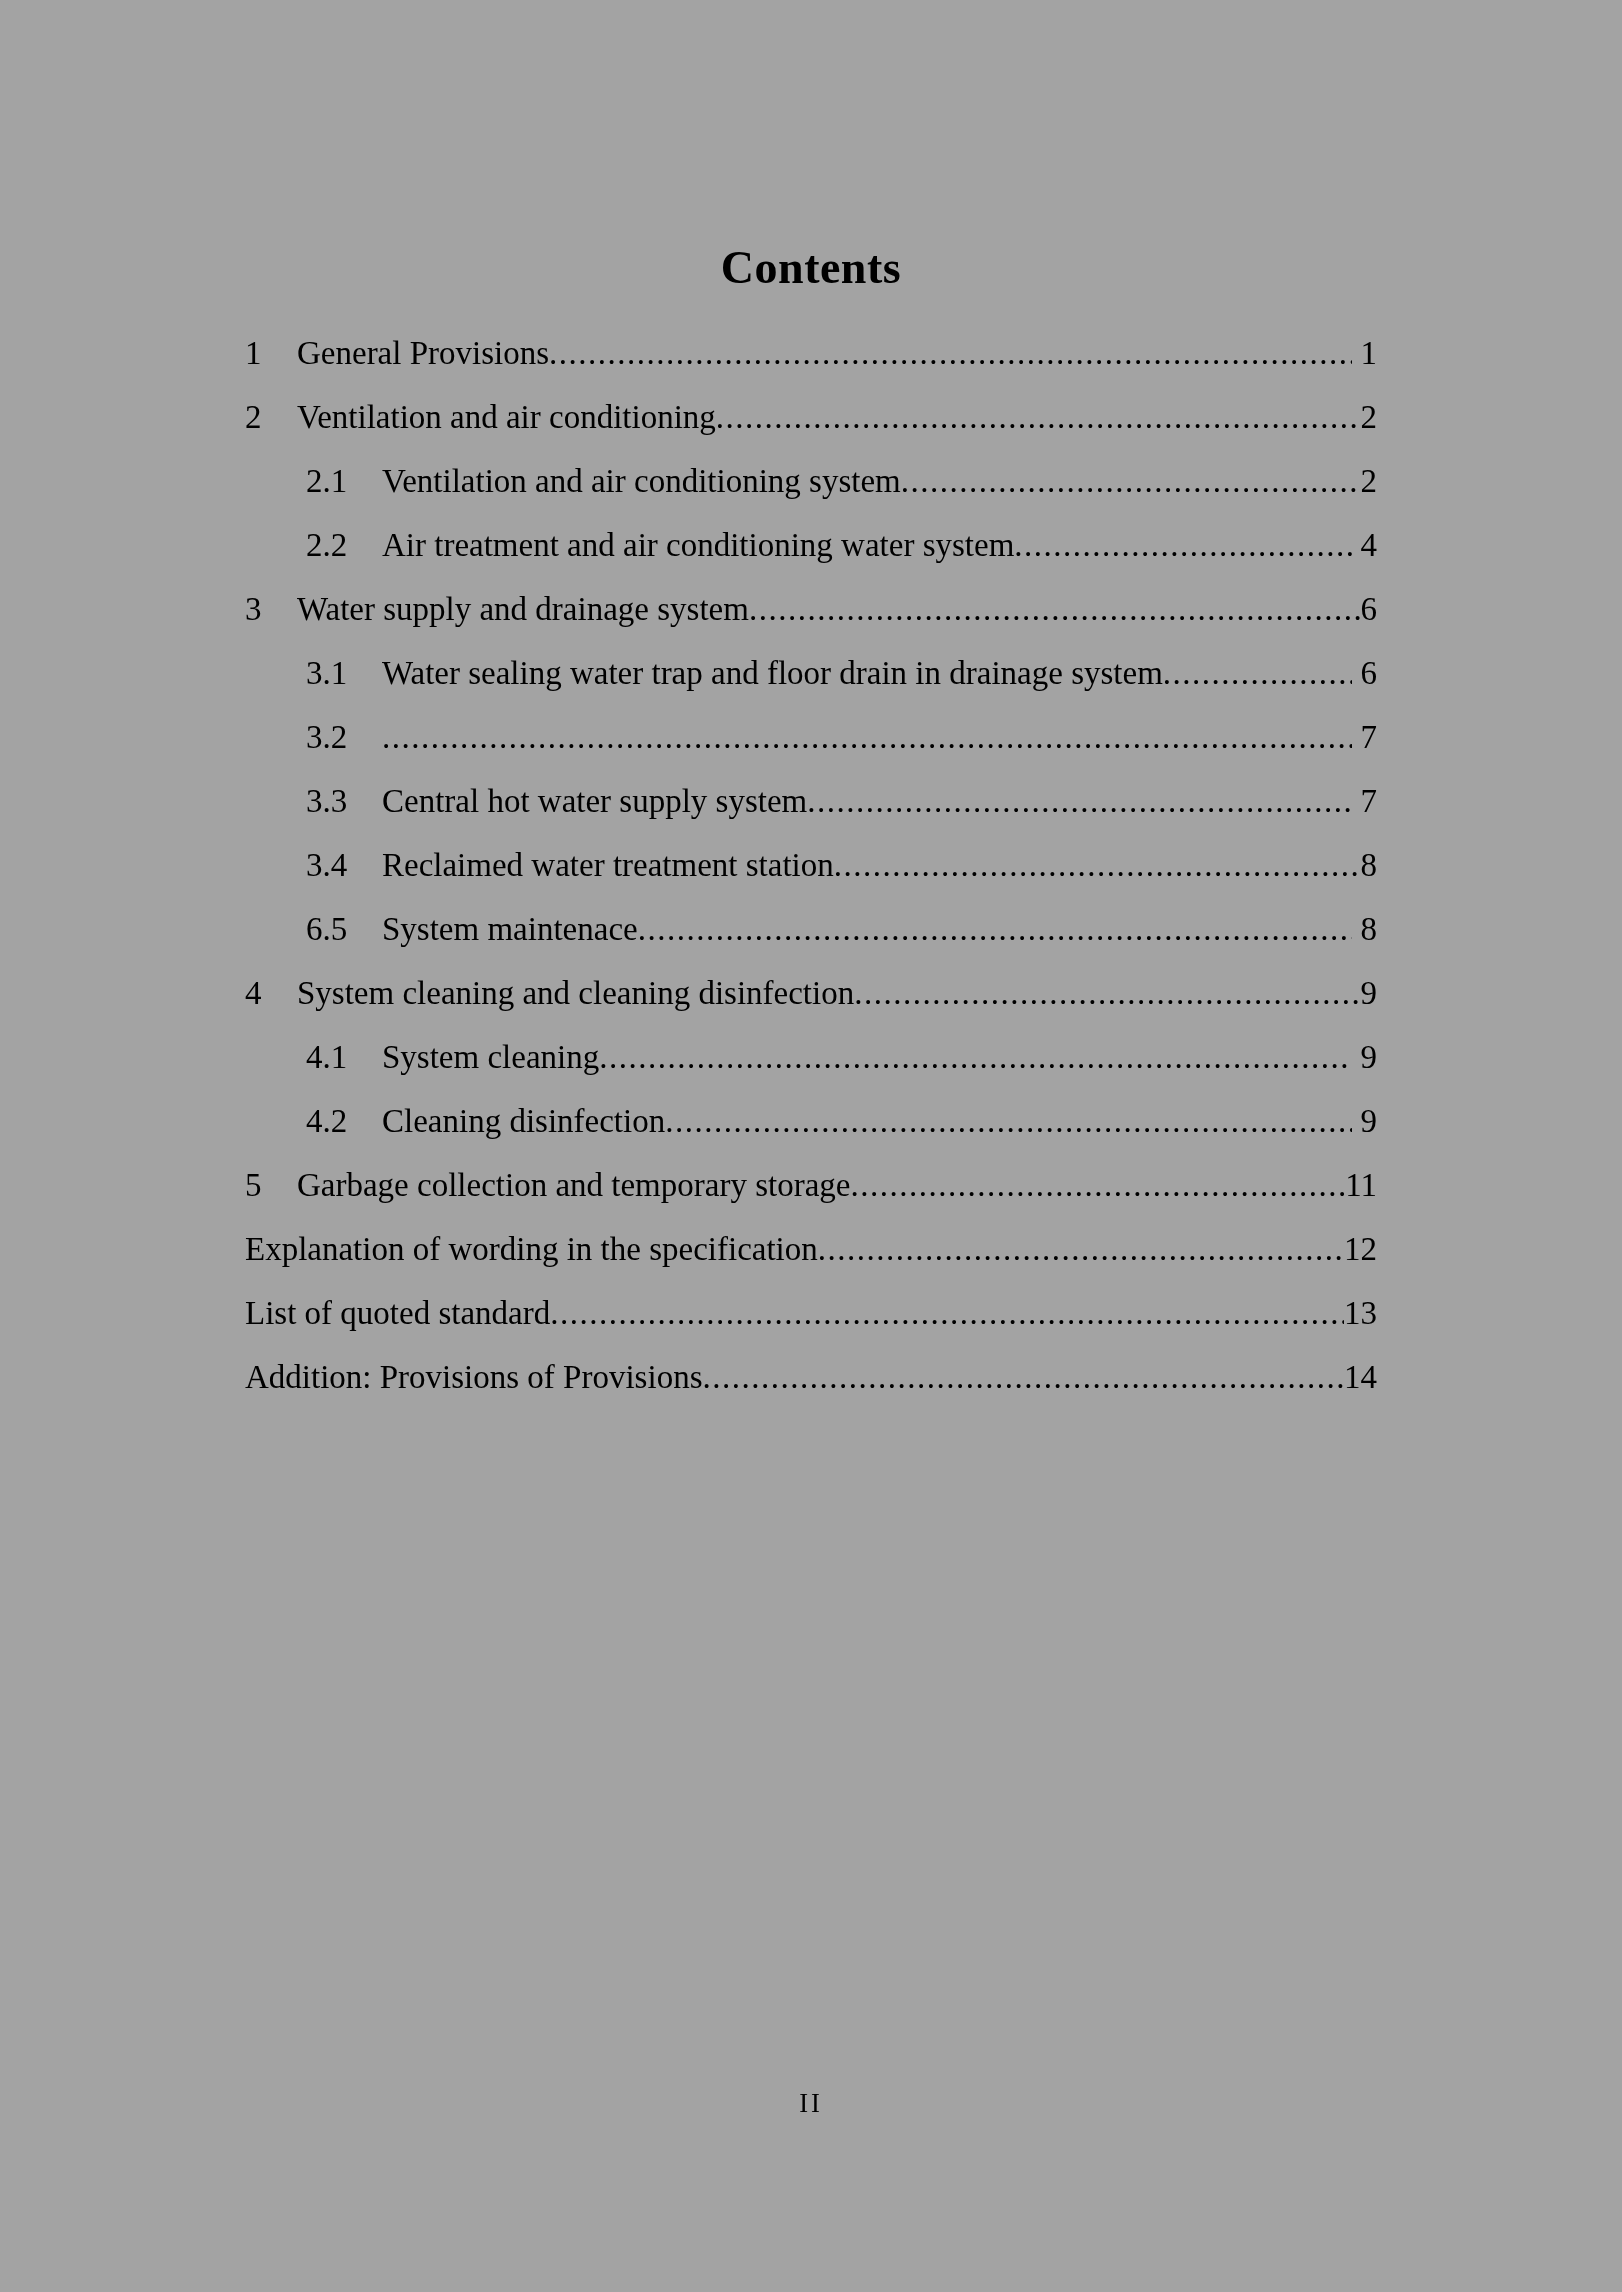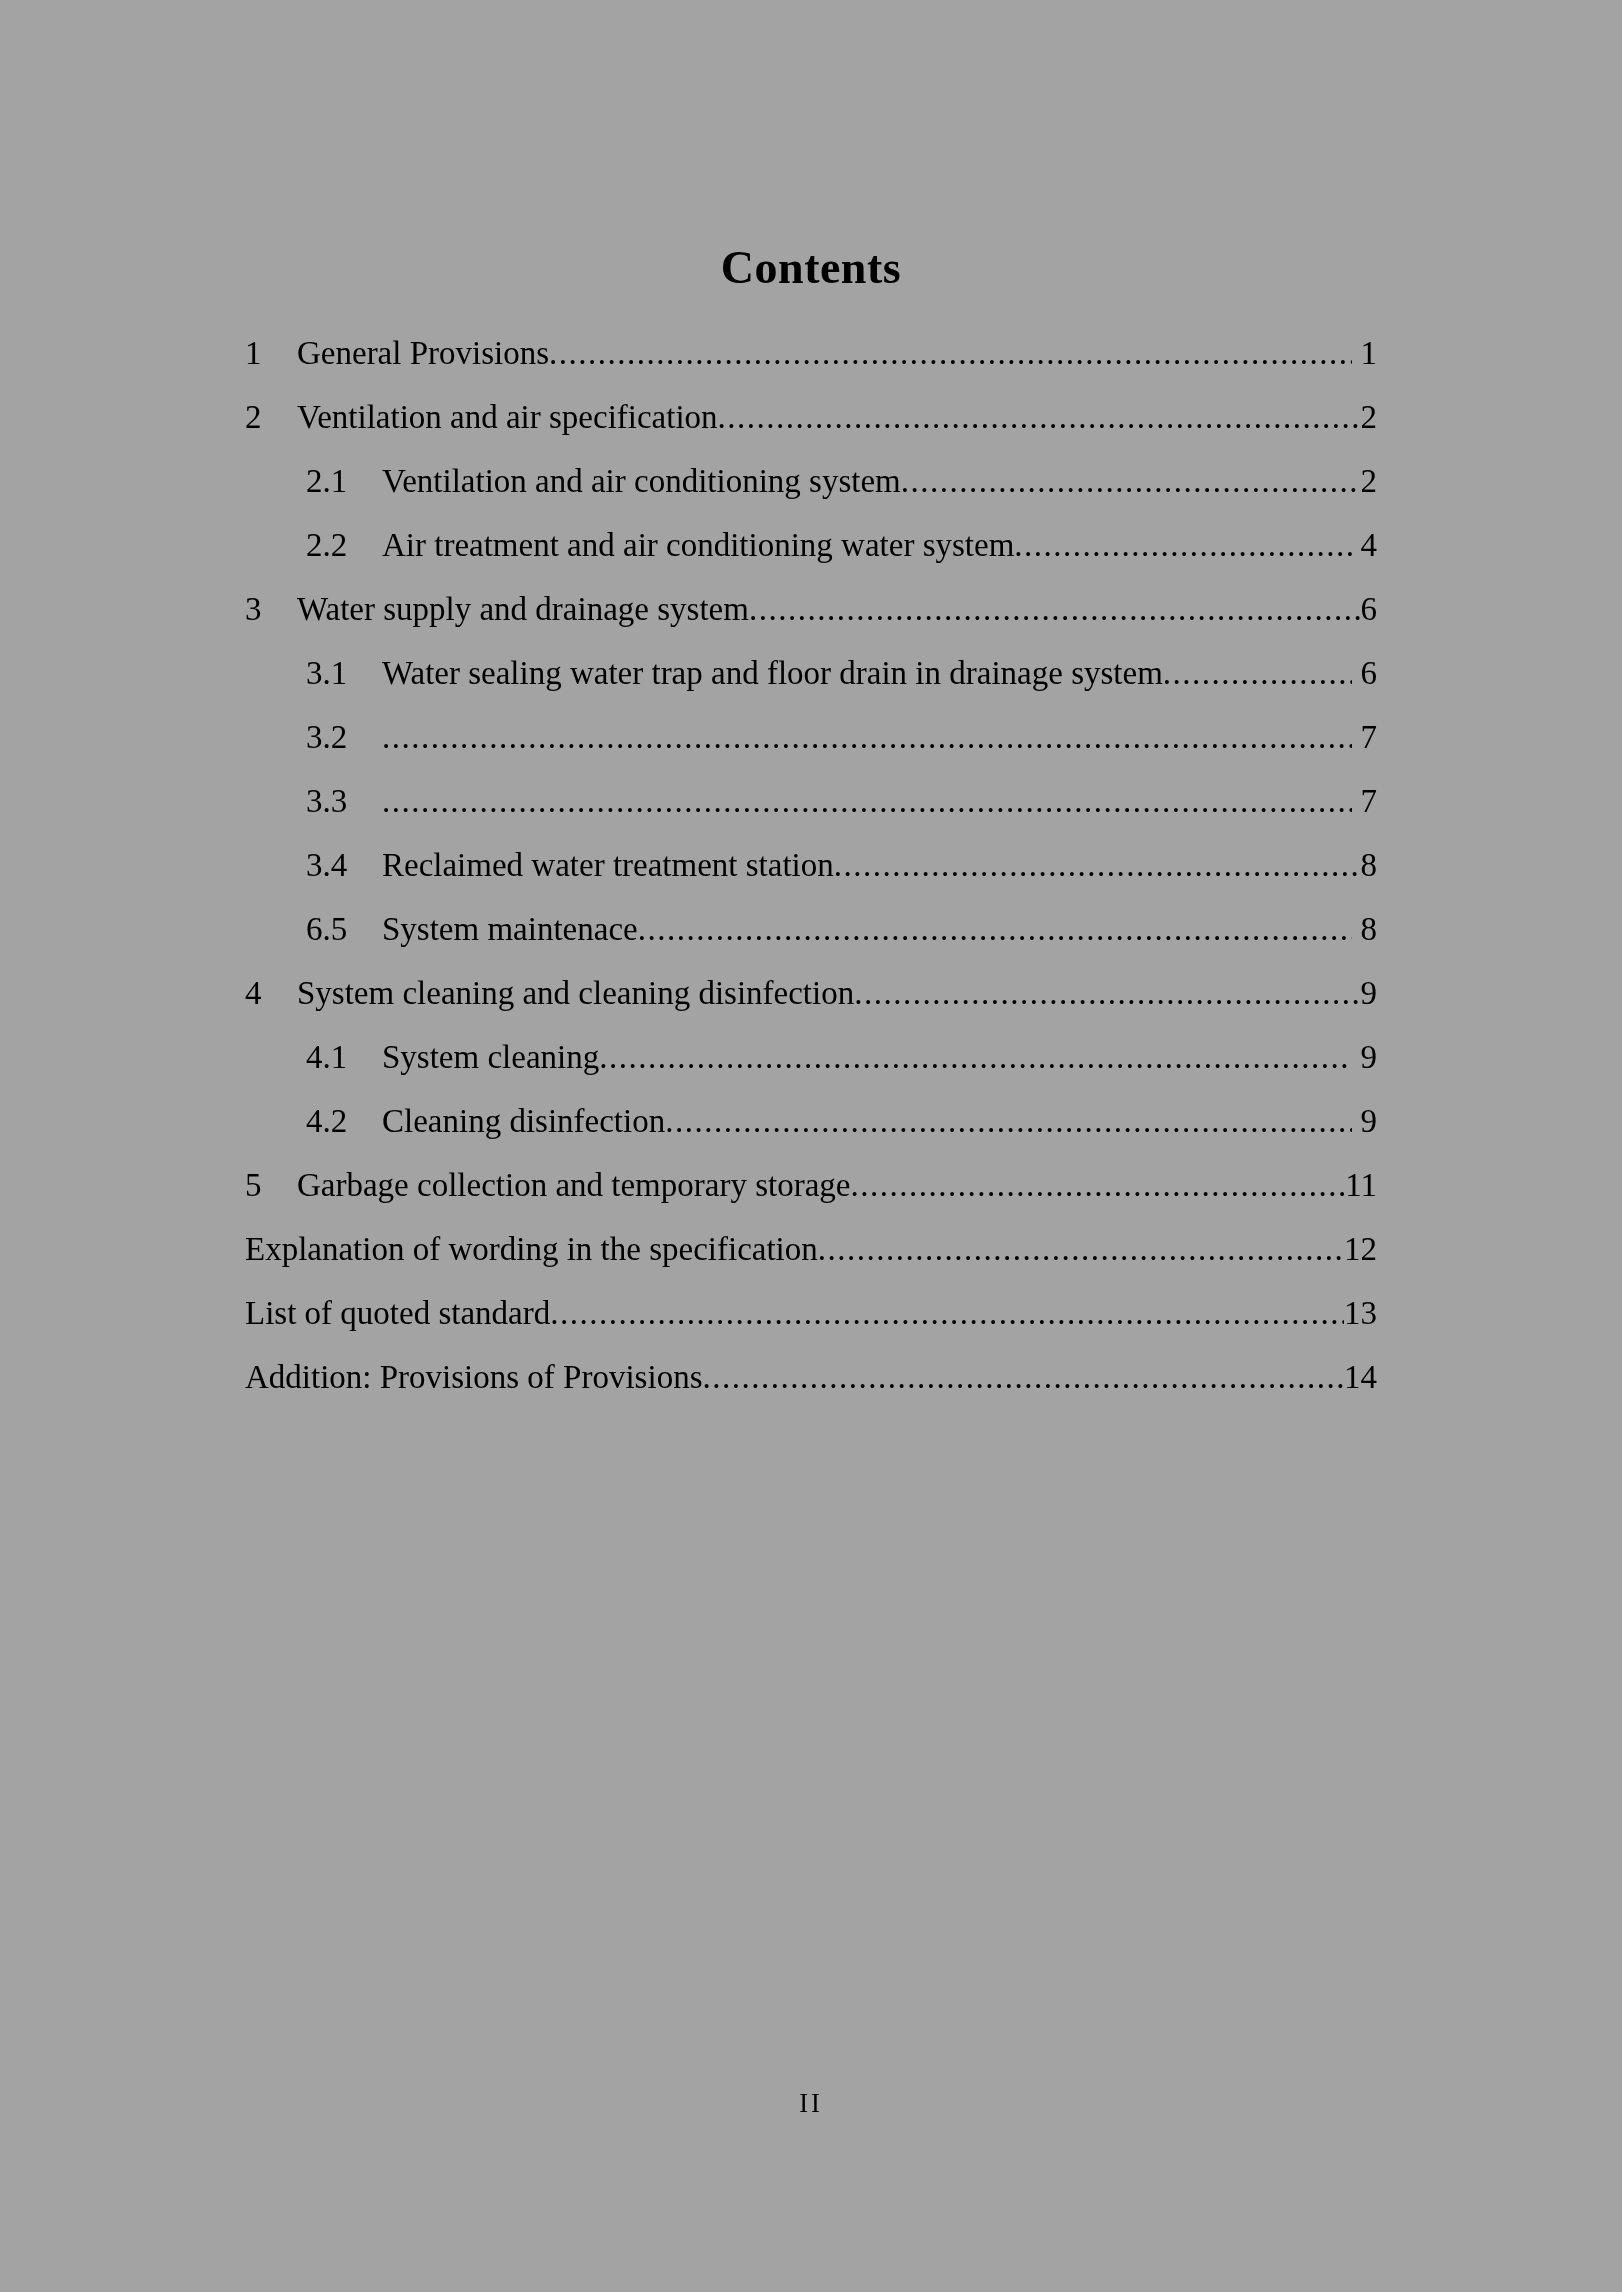--- a/index.html
+++ b/index.html
@@ -85,21 +85,21 @@
 
   <div class="toc" id="toc-list">
       <div class="toc-entry level-1">
     <span class="num">1</span>
     <span class="label">General Provisions</span>
     <span class="dots"></span>
     <span class="pagenum"> 1</span>
   </div>
       <div class="toc-entry level-1">
     <span class="num">2</span>
-    <span class="label">Ventilation and air specification</span>
+    <span class="label">Ventilation and air conditioning</span>
     <span class="dots"></span>
     <span class="pagenum">2</span>
   </div>
       <div class="toc-entry level-2">
     <span class="num">2.1</span>
     <span class="label">Ventilation and air conditioning system</span>
     <span class="dots"></span>
     <span class="pagenum">2</span>
   </div>
       <div class="toc-entry level-2">
@@ -120,20 +120,21 @@
     <span class="dots"></span>
     <span class="pagenum"> 6</span>
   </div>
       <div class="toc-entry level-2">
     <span class="num">3.2</span>
     <span class="dots"></span>
     <span class="pagenum"> 7</span>
   </div>
       <div class="toc-entry level-2">
     <span class="num">3.3</span>
+    <span class="label">Central hot water supply system</span>
     <span class="dots"></span>
     <span class="pagenum"> 7</span>
   </div>
       <div class="toc-entry level-2">
     <span class="num">3.4</span>
     <span class="label">Reclaimed water treatment station</span>
     <span class="dots"></span>
     <span class="pagenum">8</span>
   </div>
       <div class="toc-entry level-2">

